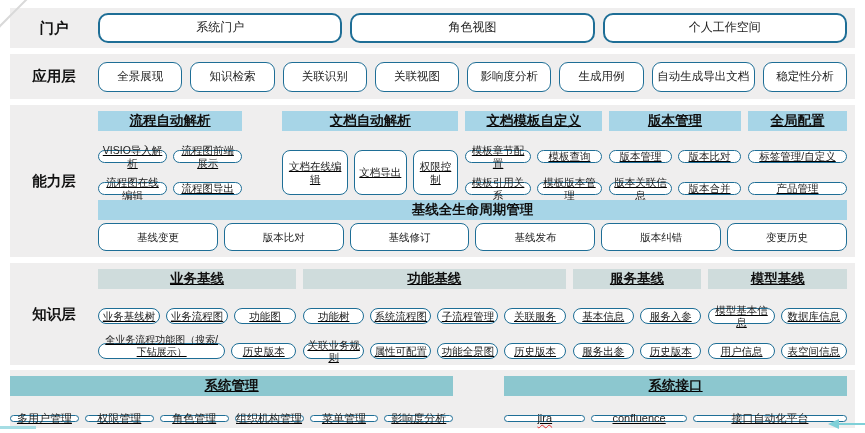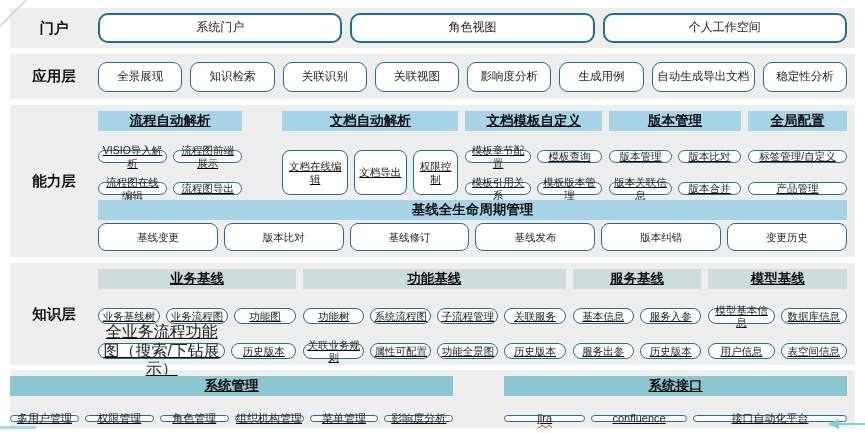--- a/index.html
+++ b/index.html
@@ -30,21 +30,21 @@
   .ghead-knowledge{background:#cfdcdc;}
   .ghead-foundation{background:#8cc7cf;}
   .groups{display:flex;gap:7px;flex:1;min-height:0;}
   .group{display:flex;flex-direction:column;gap:19px;min-width:0;text-decoration:underline;}
   .group .btn-row{flex:1;}
   .g-capability-0{flex:153;} .g-capability-1{flex:187;margin-left:33px;} .g-capability-2{flex:145;}
   .g-capability-3{flex:140;} .g-capability-4{flex:105;}
   .g-capability-1 .btn-row:last-child .chip:first-child{flex:1.3;}
   .g-capability-1 .btn-row:last-child .chip:last-child{flex:0.85;}
   .g-knowledge-0{flex:200;} .g-knowledge-1{flex:265;} .g-knowledge-2{flex:130;} .g-knowledge-3{flex:140;}
-  .g-knowledge-0 .btn-row:last-child .chip:first-child{flex:2.1;font-size:16px;}
+  .g-knowledge-0 .btn-row:last-child .chip:first-child{flex:2.1;font-size:10px;align-items:flex-end;}
   .g-foundation-0{flex:375;} .g-foundation-1{flex:290;margin-left:44px;}
   .chip-foundation{white-space:nowrap;font-size:11px;}
   .g-foundation-1 .chip:nth-child(2){flex:1.2;}
   .g-foundation-1 .chip:nth-child(3){flex:2;}
   .baseline-head{margin-top:2px;}
   .baseline-row{height:28px;flex:none;}
   .baseline-row .chip{white-space:nowrap;}
   .spell{text-decoration:underline wavy #e02b2b;text-decoration-thickness:1px;text-underline-offset:2px;}
   
   .corner-fold{position:absolute;left:-10px;top:13px;width:44px;height:2px;background:#d9d9d9;

